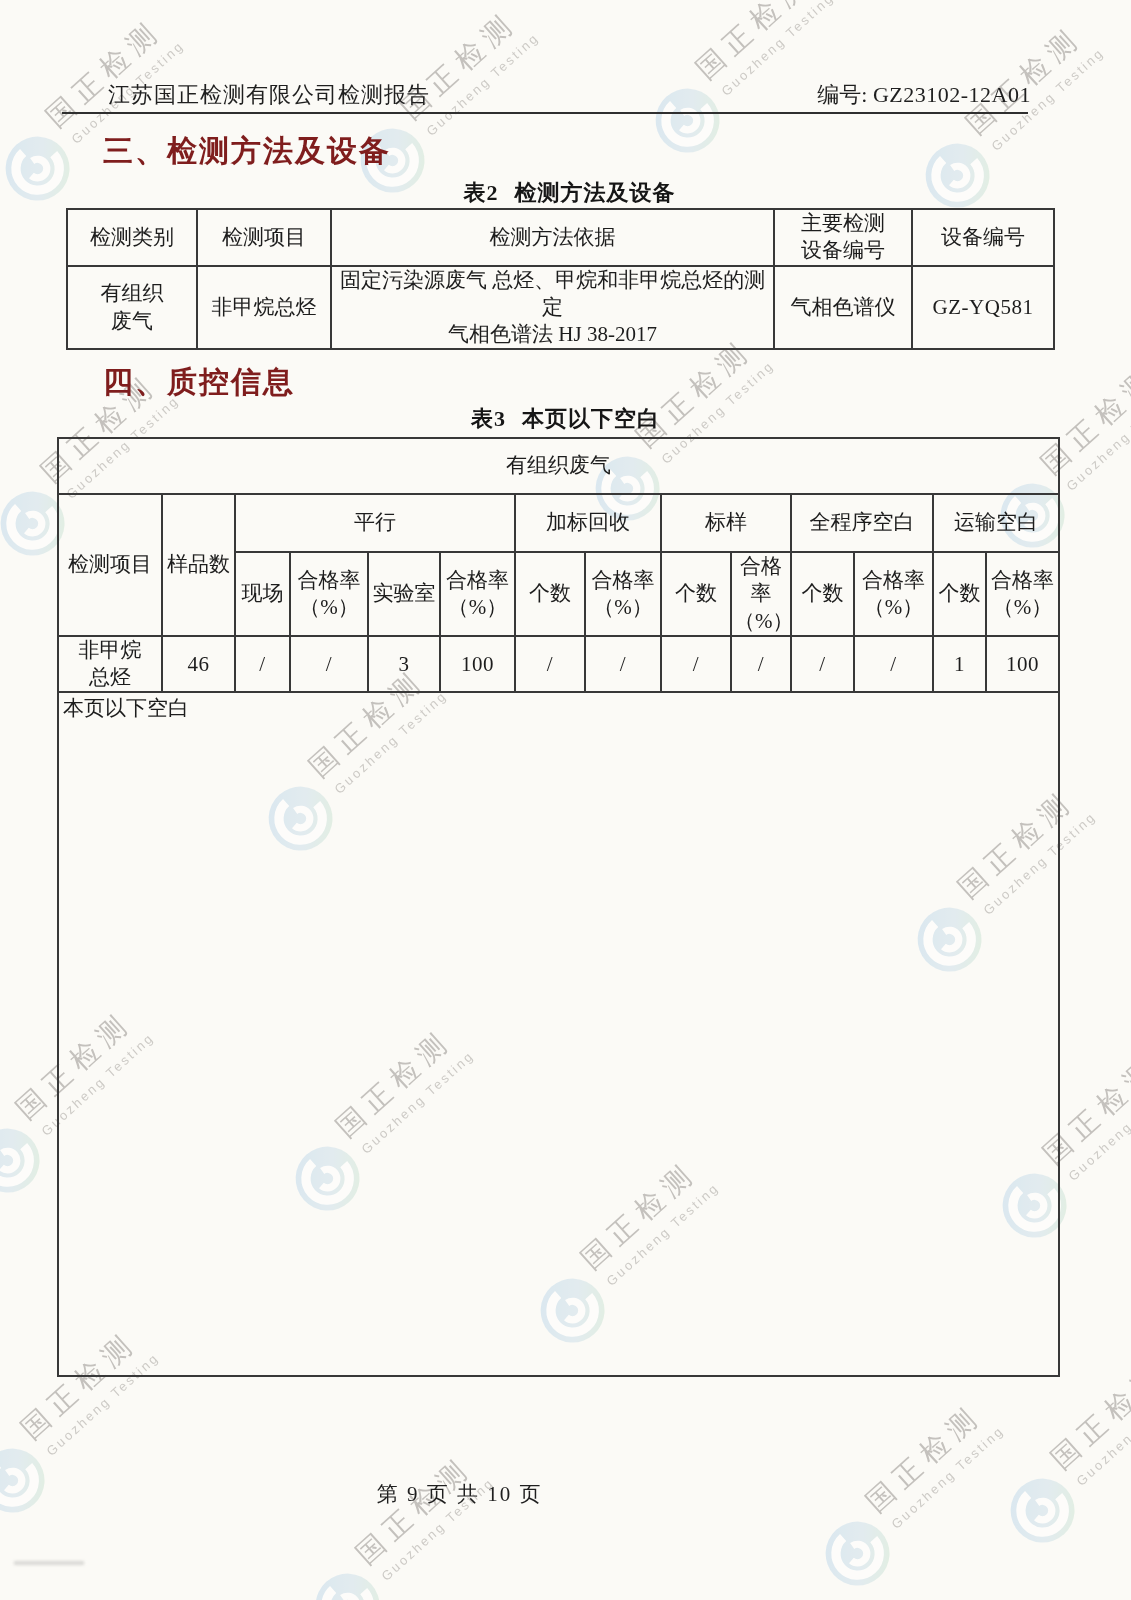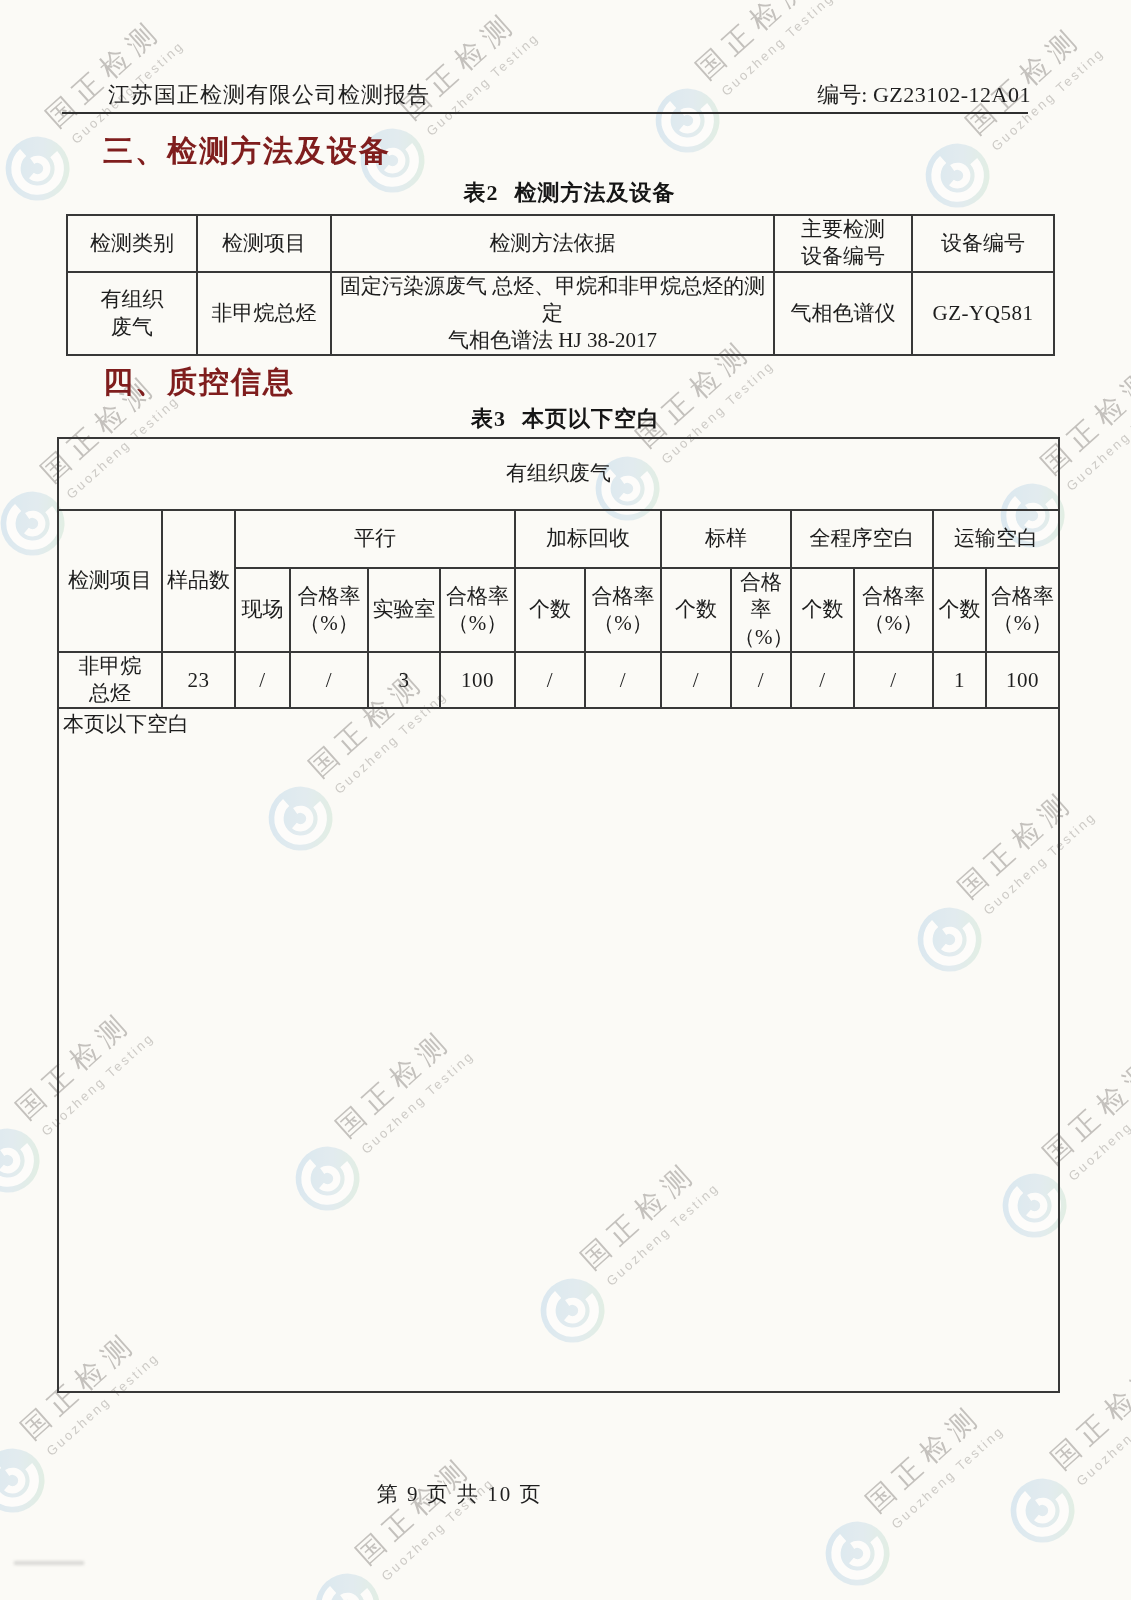--- a/index.html
+++ b/index.html
@@ -50,21 +50,21 @@
   #cap3 { top:404px; }
   .cap-no { margin-right:16px; }
 
   table { border-collapse:collapse; table-layout:fixed; background:transparent; position:absolute; }
   td {
     border:2px solid #383838;
     text-align:center; vertical-align:middle;
     font-size:21px; line-height:1.3; color:#1d1d1d;
     padding:0 2px; overflow:hidden;
   }
-  #table2 { left:66px;  top:214px; width:987px;padding-left:24px;  }
+  #table2 { left:66px;  top:208px; width:987px;padding-left:24px;  }
   #table3 { left:57px;  top:437px; width:1002px; }
   .blank-cell { text-align:left; vertical-align:top; padding:2px 0 0 4px; }
   .num { letter-spacing:.5px; }
 </style>
 </head>
 <body>
 
 <div class="wm-layer">
   <svg width="0" height="0" style="position:absolute">
     <defs>
@@ -325,21 +325,21 @@
         <col style="width:70px">
         <col style="width:76px">
       <col style="width:70px">
         <col style="width:60px">
         <col style="width:63px">
         <col style="width:79px">
       <col style="width:53px">
         <col style="width:73px">
     </colgroup>
     <tbody>
-        <tr style="height:72px">
+        <tr style="height:56px">
       <td colspan="14">有组织废气</td>
     </tr>
     <tr style="height:58px">
       <td rowspan="2">检测项目</td>
       <td rowspan="2">样品数</td>
       <td colspan="4">平行</td>
       <td colspan="2">加标回收</td>
       <td colspan="2">标样</td>
       <td colspan="2">全程序空白</td>
       <td colspan="2">运输空白</td>
@@ -353,21 +353,21 @@
       <td><span>合格率</span><br><span>（%）</span></td>
       <td>个数</td>
       <td><span>合格率</span><br><span>（%）</span></td>
       <td>个数</td>
       <td><span>合格率</span><br><span>（%）</span></td>
       <td>个数</td>
       <td><span>合格率</span><br><span>（%）</span></td>
     </tr>
     <tr style="height:52px">
       <td><span>非甲烷</span><br><span>总烃</span></td>
-      <td class="num">23</td>
+      <td class="num">46</td>
       <td class="num">/</td>
       <td class="num">/</td>
       <td class="num">3</td>
       <td class="num">100</td>
       <td class="num">/</td>
       <td class="num">/</td>
       <td class="num">/</td>
       <td class="num">/</td>
       <td class="num">/</td>
       <td class="num">/</td>

